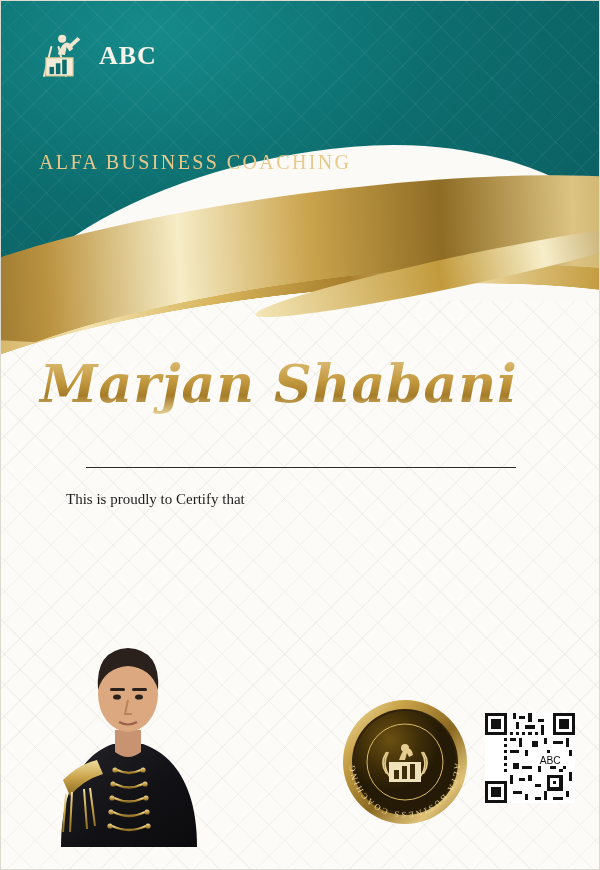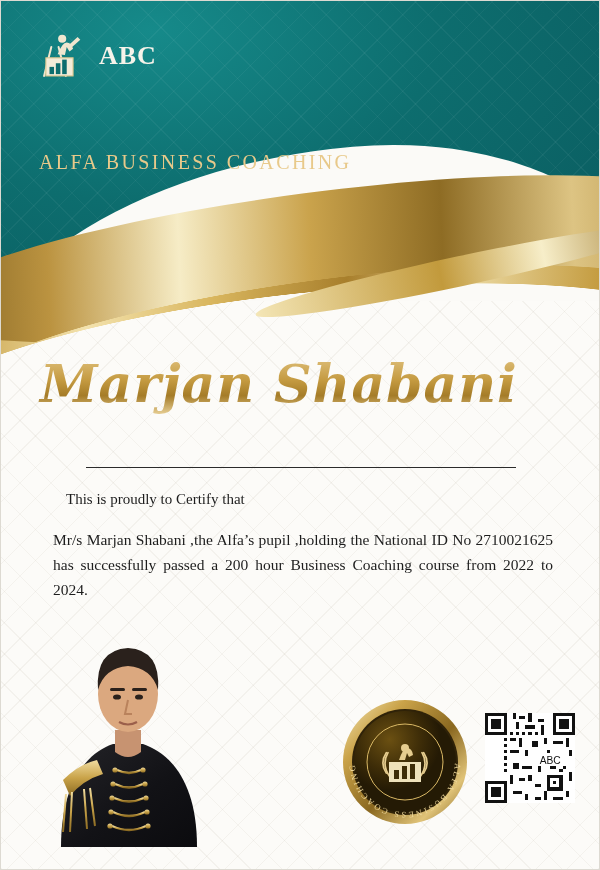--- a/index.html
+++ b/index.html
@@ -301,21 +301,20 @@
     </span>
     <span class="logo-text">ABC</span>
   </div>
 
   <div class="cert-subtitle">ALFA BUSINESS COACHING</div>
 
   <div class="recipient">Marjan Shabani</div>
   <div class="divider"></div>
 
   <div class="lead-line">This is proudly to Certify that</div>
-  <div class="body-text">Mr/s Marjan Shabani ,the Alfa’s pupil ,holding the National ID No 2710021625 has successfully passed a 200 hour Business Coaching course from 2022 to 2024.</div>
 
   <div class="portrait">
     <svg viewBox="0 0 150 235" width="150" height="235" aria-hidden="true">
       <defs>
         <linearGradient id="jacket" x1="0" y1="0" x2="1" y2="1">
           <stop offset="0%" stop-color="#242428"></stop>
           <stop offset="55%" stop-color="#121216"></stop>
           <stop offset="100%" stop-color="#0b0b0e"></stop>
         </linearGradient>
         <linearGradient id="goldtrim" x1="0" y1="0" x2="0" y2="1">

